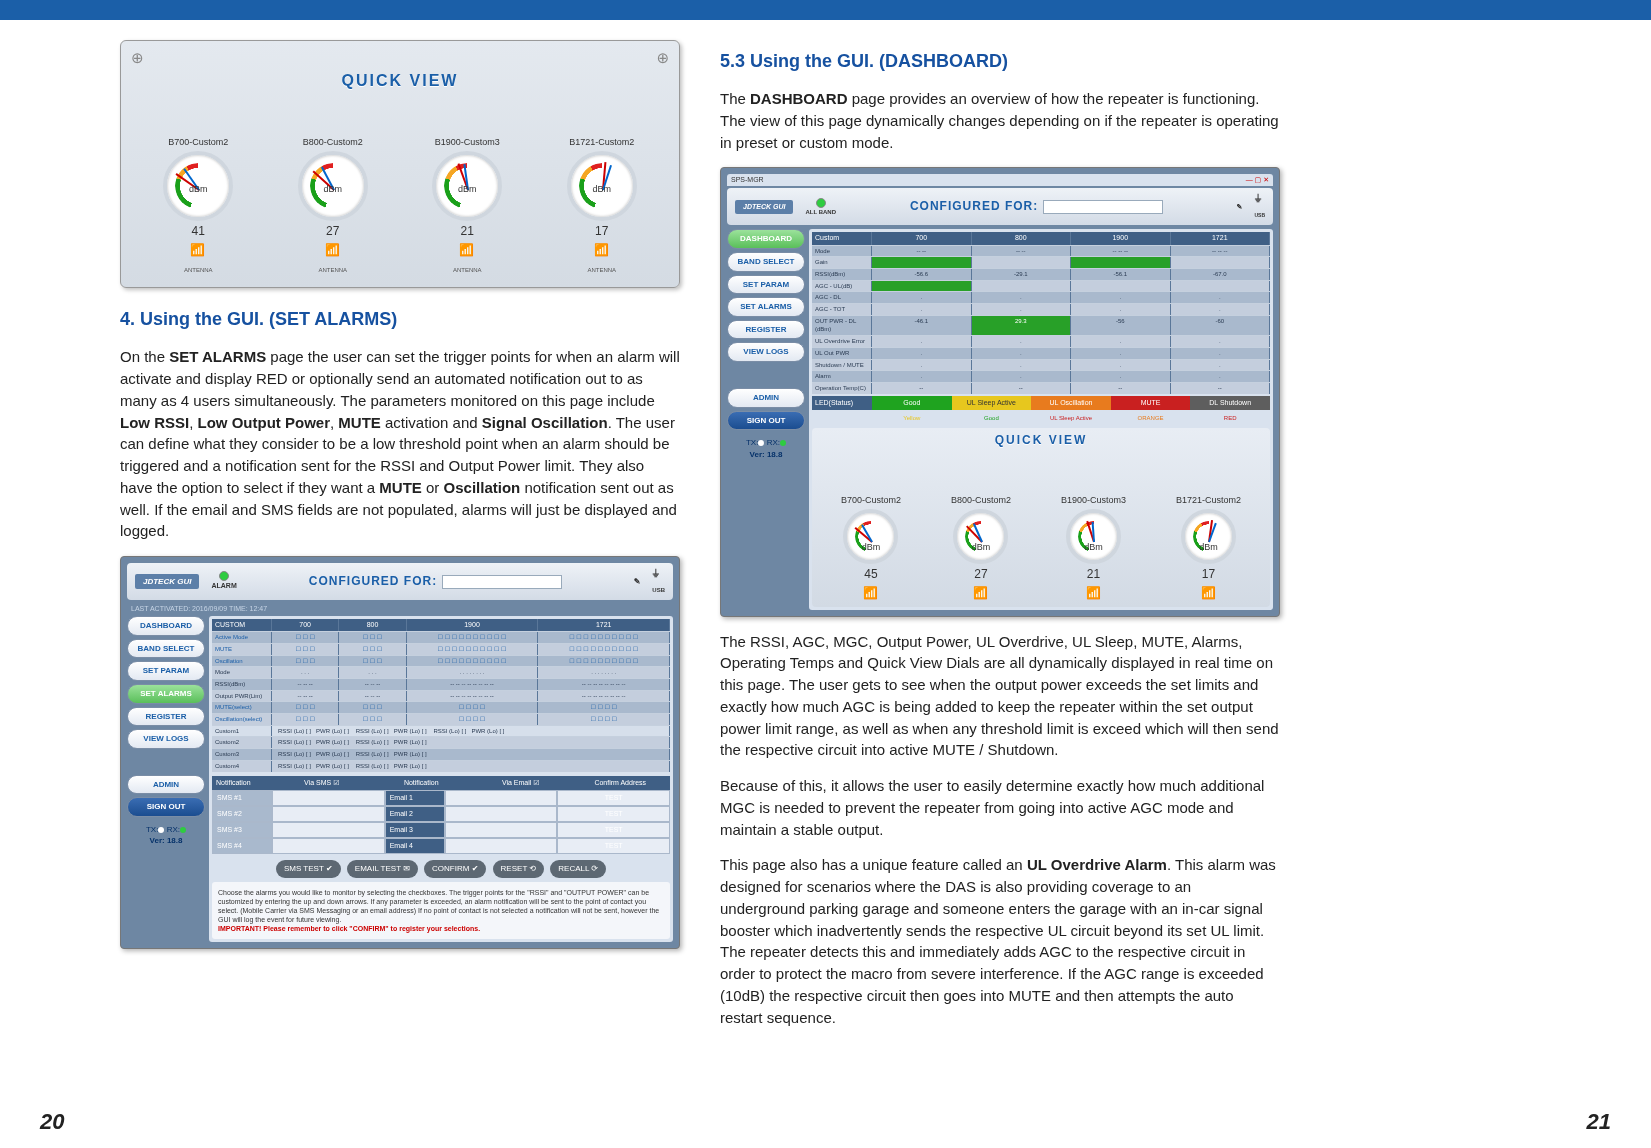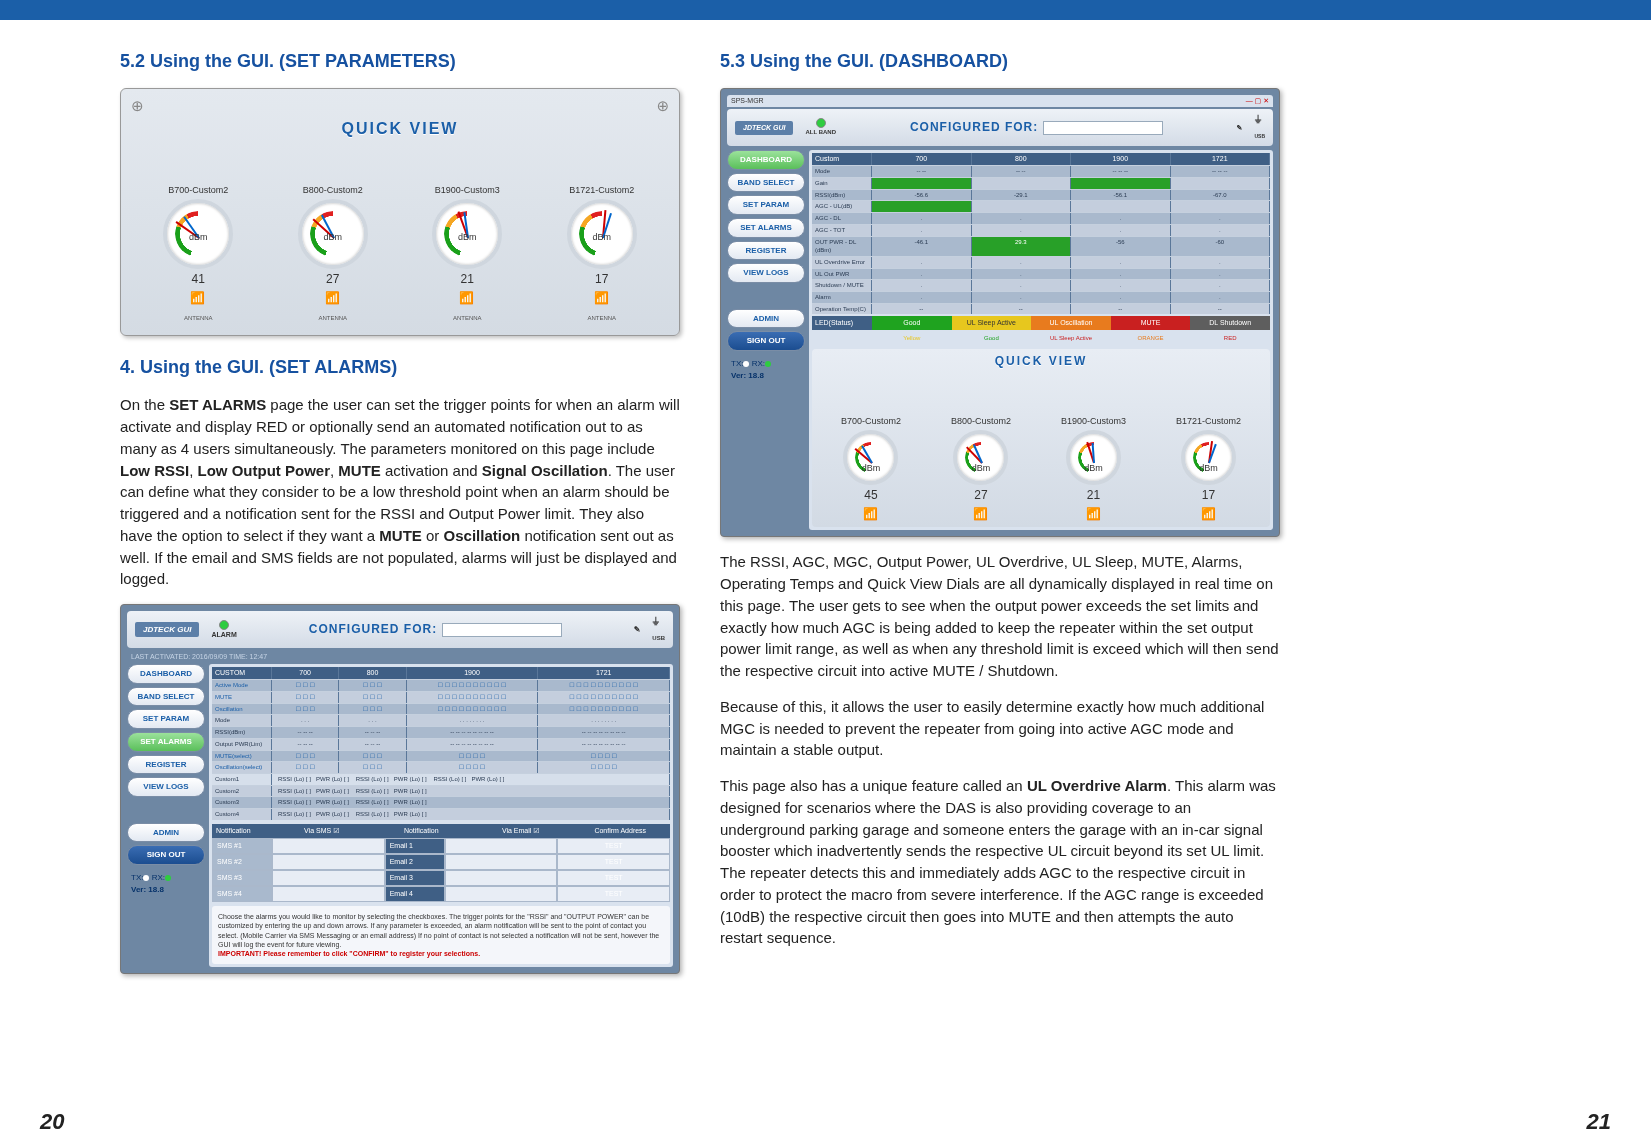--- a/index.html
+++ b/index.html
@@ -196,20 +196,21 @@
   .sidebtn.active {
     background: linear-gradient(#9be29b,#5abf5a);
     color: #fff;
   }
   .side-gap { height: 20px; }
   .side-status {
     font-size: 8px;
     color: #06326a;
     margin-top: 4px;
     padding: 0 4px;
+    text-align: center;
   }
   .side-status .dot {
     display:inline-block;width:6px;height:6px;border-radius:50%;vertical-align:middle;
   }
   .main-panel {
     flex: 1;
     background: #d9e2ee;
     border-radius: 3px;
     padding: 3px;
   }
@@ -286,21 +287,20 @@
   .alarm-dot { display:inline-block;width:10px;height:10px;border-radius:50%;background:#2ecc40;border:1px solid #888;vertical-align:middle;}
   .usb-icon { font-size:10px; color:#333;}
 </style>
 </head>
 <body>
 
 <div class="topbar"></div>
 
 <div class="page page-left">
 
-  <h2 class="section-title">5.2 Using the GUI. (SET PARAMETERS)</h2>
 
   <div class="quickview-card">
     <div style="display:flex;justify-content:space-between;">
       <span style="color:#888;">⊕</span>
       <span style="color:#888;">⊕</span>
     </div>
     <div class="qv-title">QUICK VIEW</div>
     <div class="dials">
       <div class="dial-col">
         <div>B700-Custom2</div>
@@ -495,33 +495,43 @@
             </div>
           <div class="row">
               <div class="c lbl">SMS #4</div>
               <div class="c"></div>
               <div class="c lbl" style="background:#3f5f85;color:#fff">Email 4</div>
               <div class="c"></div>
               <div class="c">TEST</div>
             </div>
         </div>
 
+        <div class="bottom-btns">
+          <span class="pillbtn"><span>SMS TEST</span> ✔</span>
+          <span class="pillbtn"><span>EMAIL TEST</span> ✉</span>
+          <span class="pillbtn"><span>CONFIRM</span> ✔</span>
+          <span class="pillbtn"><span>RESET</span> ⟲</span>
+          <span class="pillbtn"><span>RECALL</span> ⟳</span>
+        </div>
 
         <div class="footer-text">
           <span>Choose the alarms you would like to monitor by selecting the checkboxes. The trigger points for the "RSSI" and "OUTPUT POWER" can be customized by entering the up and down arrows. If any parameter is exceeded, an alarm notification will be sent to the point of contact you select. (Mobile Carrier via SMS Messaging or an email address) If no point of contact is not selected a notification will not be sent, however the GUI will log the event for future viewing.</span><br>
           <span class="red">IMPORTANT! Please remember to click "CONFIRM" to register your selections.</span>
         </div>
       </div>
     </div>
   </div>
 </div>
 
 <div class="page page-right">
 
   <h2 class="section-title">5.3 Using the GUI. (DASHBOARD)</h2>
+  <p>
+    The <span class="bold">DASHBOARD</span> page provides an overview of how the repeater is functioning. The view of this page dynamically changes depending on if the repeater is operating in preset or custom mode.
+  </p>
 
   <div class="gui-mock" style="font-size:7px;">
     <div style="background:#d9e2ee;color:#333;border-radius:3px 3px 0 0;padding:1px 4px;display:flex;justify-content:space-between;margin-bottom:2px;">
       <span>SPS-MGR</span>
       <span style="color:#c00;">— ▢ ✕</span>
     </div>
     <div class="gui-top">
       <span class="brand">JDTECK GUI</span>
       <div style="display:flex;flex-direction:column;align-items:center;">
         <span class="alarm-dot"></span>

